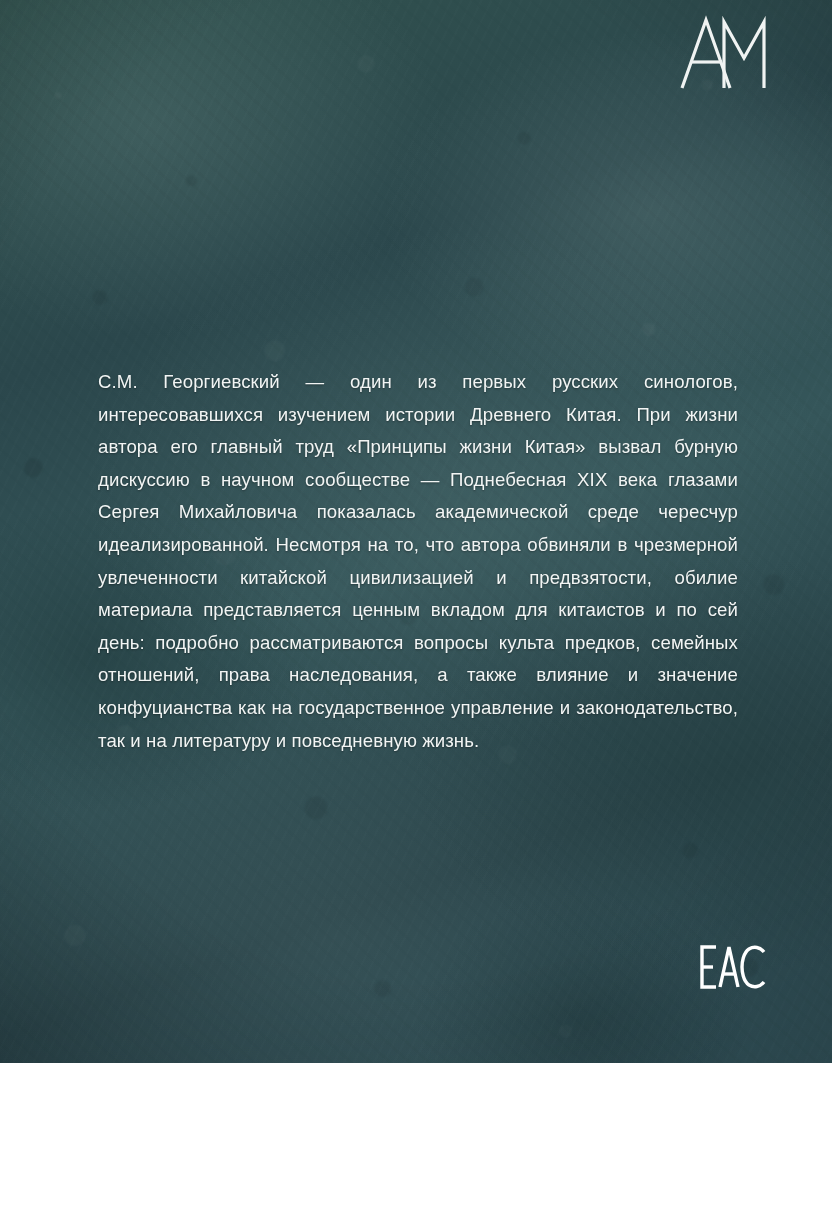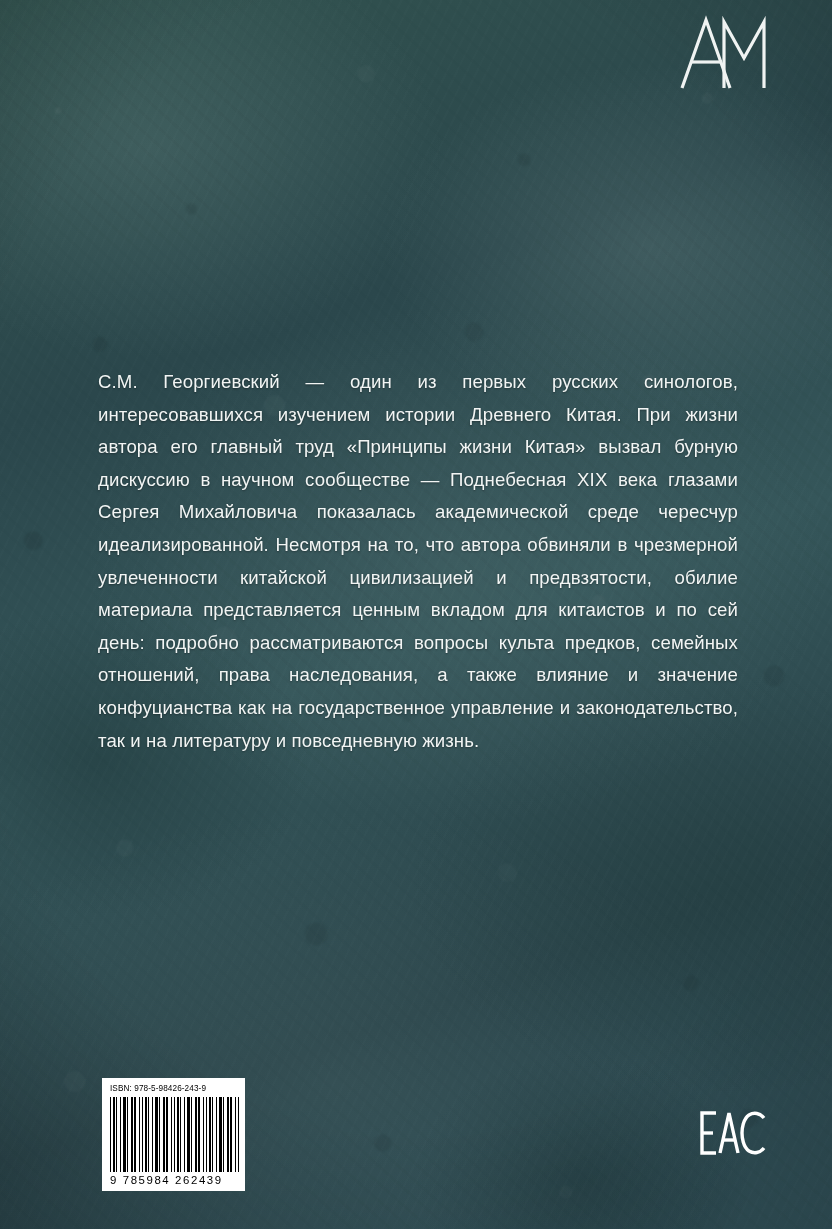--- a/index.html
+++ b/index.html
@@ -6,21 +6,21 @@
     margin: 0;
     padding: 0;
     background: #ffffff;
   }
   body {
     font-family: "Liberation Sans", sans-serif;
   }
   .cover {
     position: relative;
     width: 832px;
-    height: 1229px;
+    height: 1063px;
     overflow: hidden;
     background-color: #2d4a4e;
     background-image:
       radial-gradient(ellipse 420px 300px at 18% 12%, rgba(120,150,150,0.22), rgba(0,0,0,0) 70%),
       radial-gradient(ellipse 380px 260px at 78% 20%, rgba(150,175,172,0.18), rgba(0,0,0,0) 70%),
       radial-gradient(ellipse 520px 360px at 55% 46%, rgba(110,140,140,0.16), rgba(0,0,0,0) 72%),
       radial-gradient(ellipse 300px 220px at 12% 62%, rgba(30,55,58,0.55), rgba(0,0,0,0) 70%),
       radial-gradient(ellipse 460px 300px at 88% 72%, rgba(36,62,64,0.55), rgba(0,0,0,0) 70%),
       radial-gradient(ellipse 600px 380px at 40% 88%, rgba(120,148,146,0.14), rgba(0,0,0,0) 72%),
       radial-gradient(ellipse 240px 180px at 70% 96%, rgba(25,48,52,0.5), rgba(0,0,0,0) 70%),
@@ -169,25 +169,20 @@
       <g fill="none" stroke="#f0f3f2" stroke-width="3.2" stroke-linecap="butt">
         <path d="M4 74 L28 6 L52 74"></path>
         <path d="M14 48 L44 48"></path>
         <path d="M46 74 L46 8 L66 44 L86 8 L86 74"></path>
       </g>
     </svg>
   </div>
 
   <div class="blurb">С.М. Георгиевский — один из первых русских синологов, интересовавшихся изучением истории Древнего Китая. При жизни автора его главный труд «Принципы жизни Китая» вызвал бурную дискуссию в научном сообществе — Поднебесная XIX века глазами Сергея Михайловича показалась академической среде чересчур идеализированной. Несмотря на то, что автора обвиняли в чрезмерной увлеченности китайской цивилизацией и предвзятости, обилие материала представляется ценным вкладом для китаистов и по сей день: подробно рассматриваются вопросы культа предков, семейных отношений, права наследования, а также влияние и значение конфуцианства как на государственное управление и законодательство, так и на литературу и повседневную жизнь.</div>
 
-  <div class="barcode-box">
-    <div class="isbn-text">ISBN: 978-5-98426-243-9</div>
-    <div class="bars"></div>
-    <div class="barcode-digits">9 785984 262439</div>
-  </div>
 
   <div class="eac">
     <svg viewBox="0 0 74 48" xmlns="http://www.w3.org/2000/svg" aria-hidden="true">
       <g fill="none" stroke="#ffffff" stroke-width="3.4">
 
         <path d="M20 4 L6 4 L6 44 L20 44"></path>
         <path d="M6 24 L17 24"></path>
 
         <path d="M24 44 L33 4 L42 44"></path>
         <path d="M27 31 L39 31"></path>

